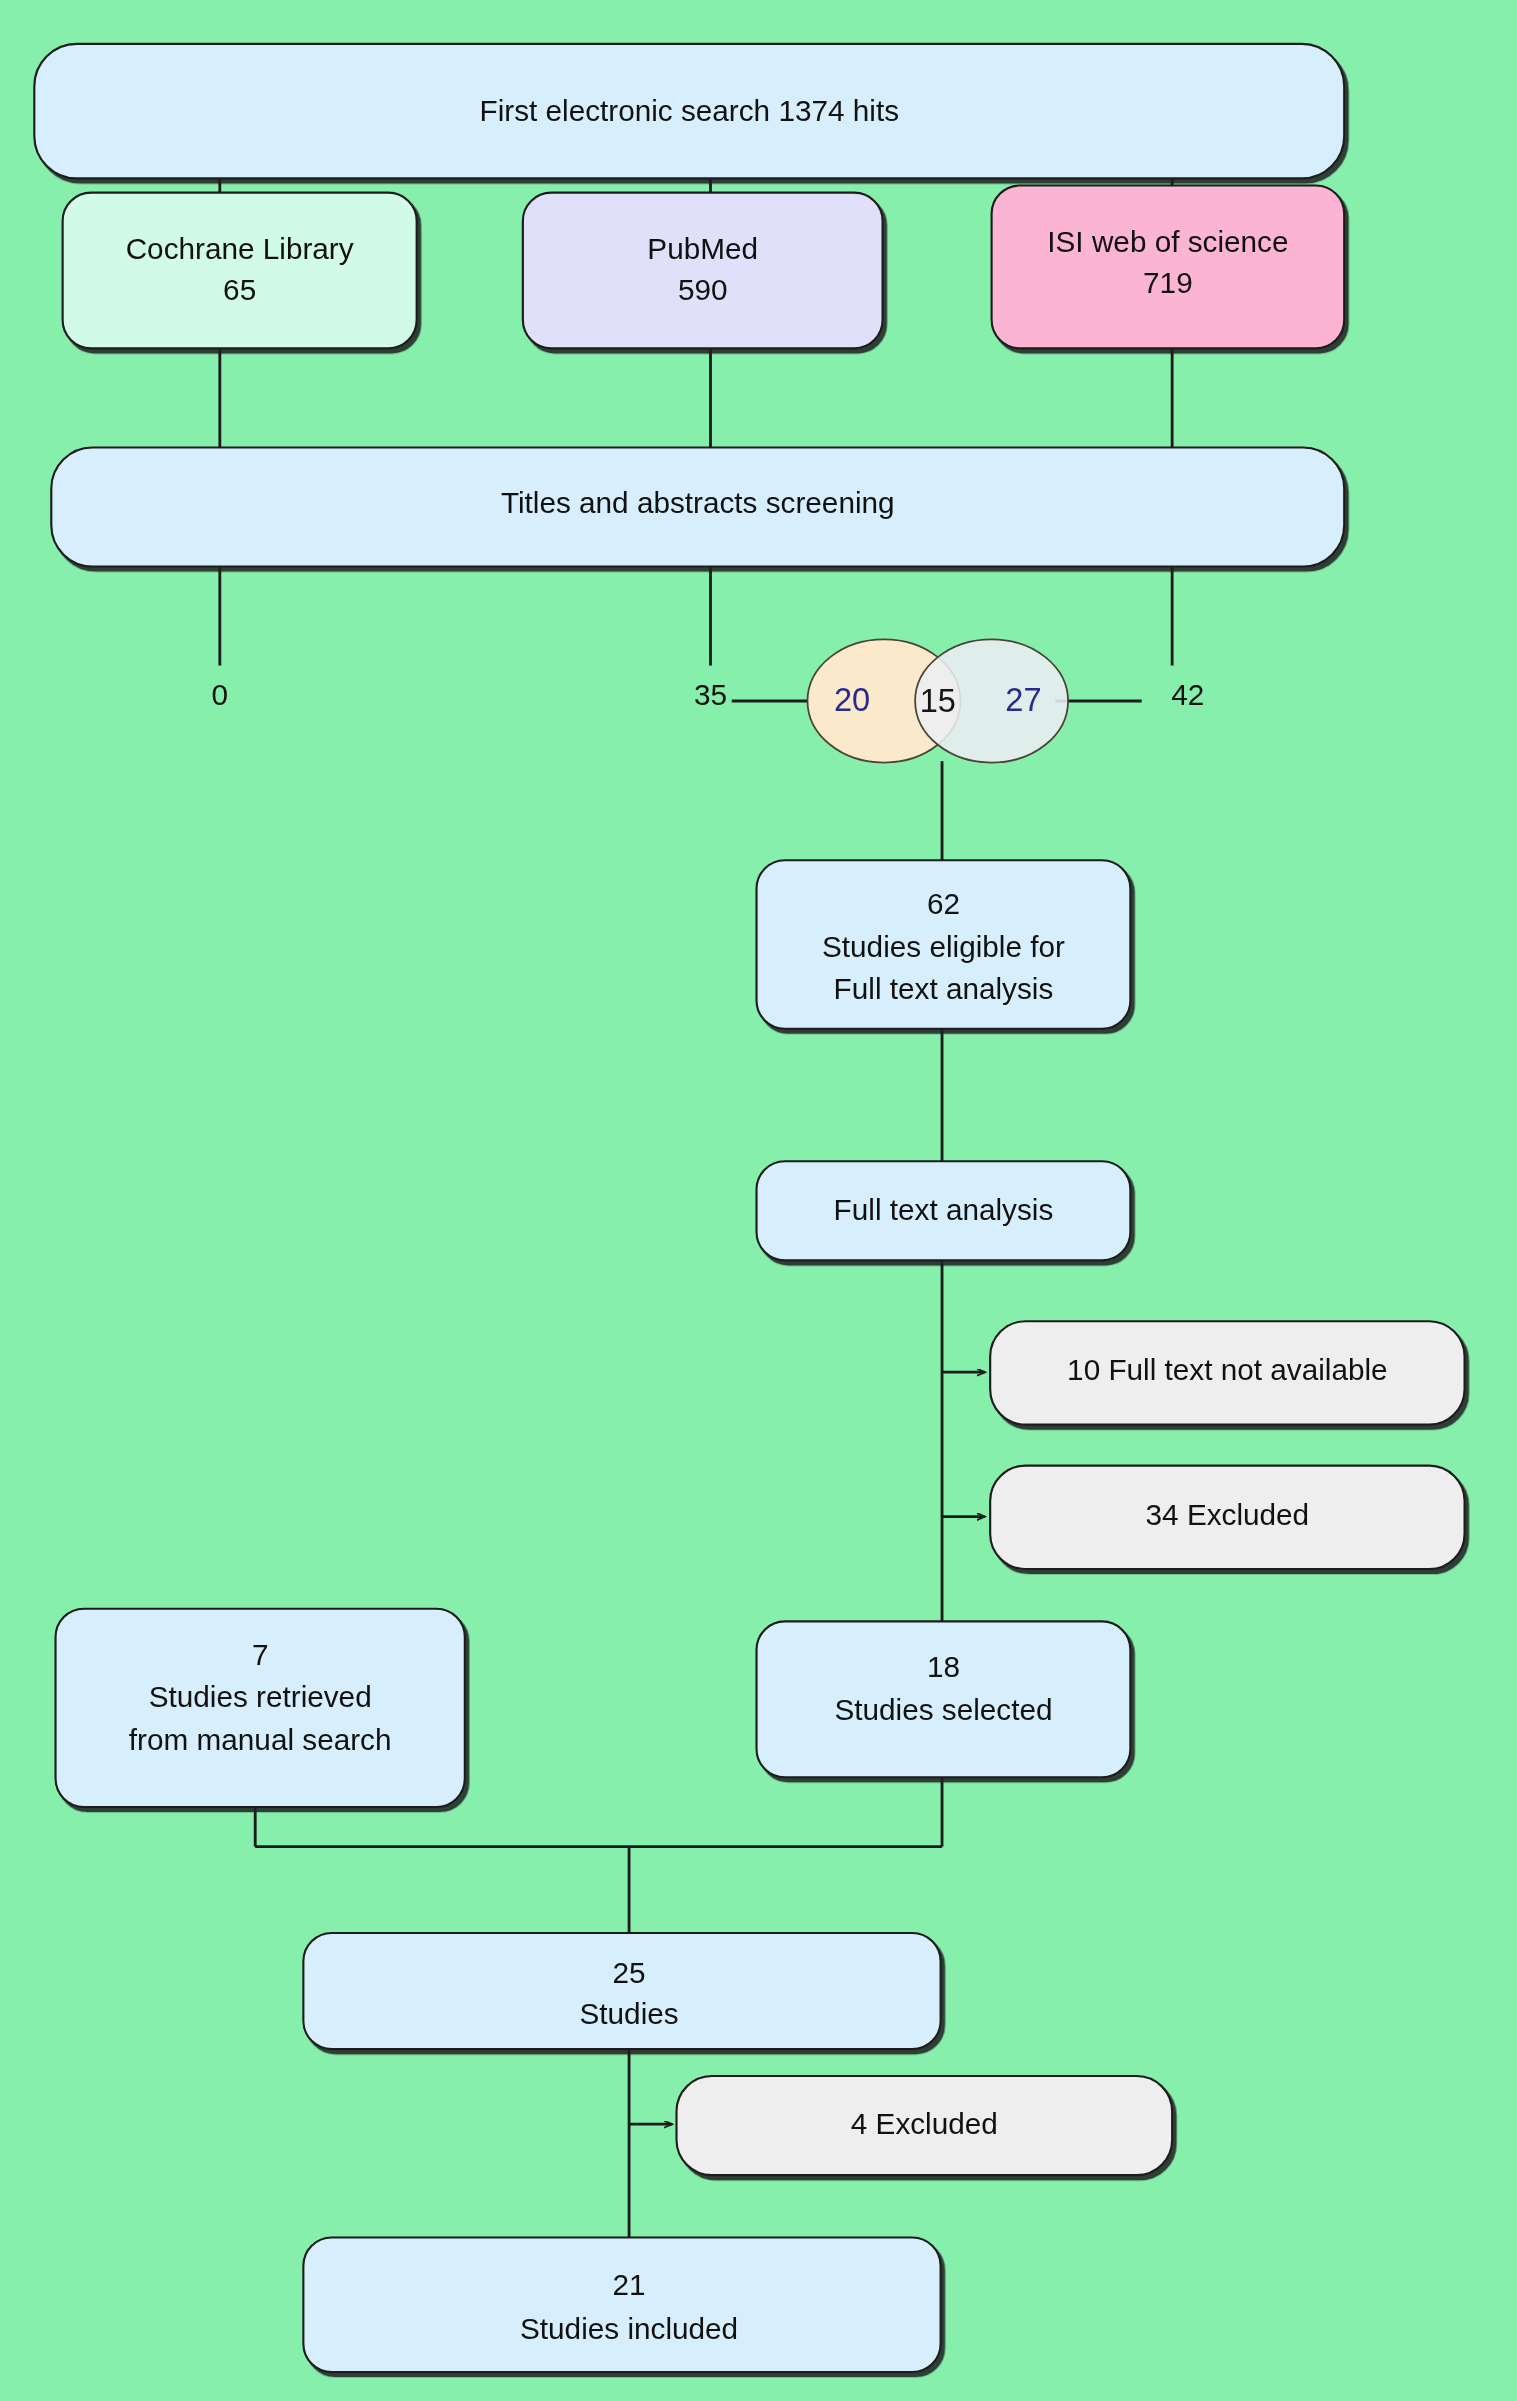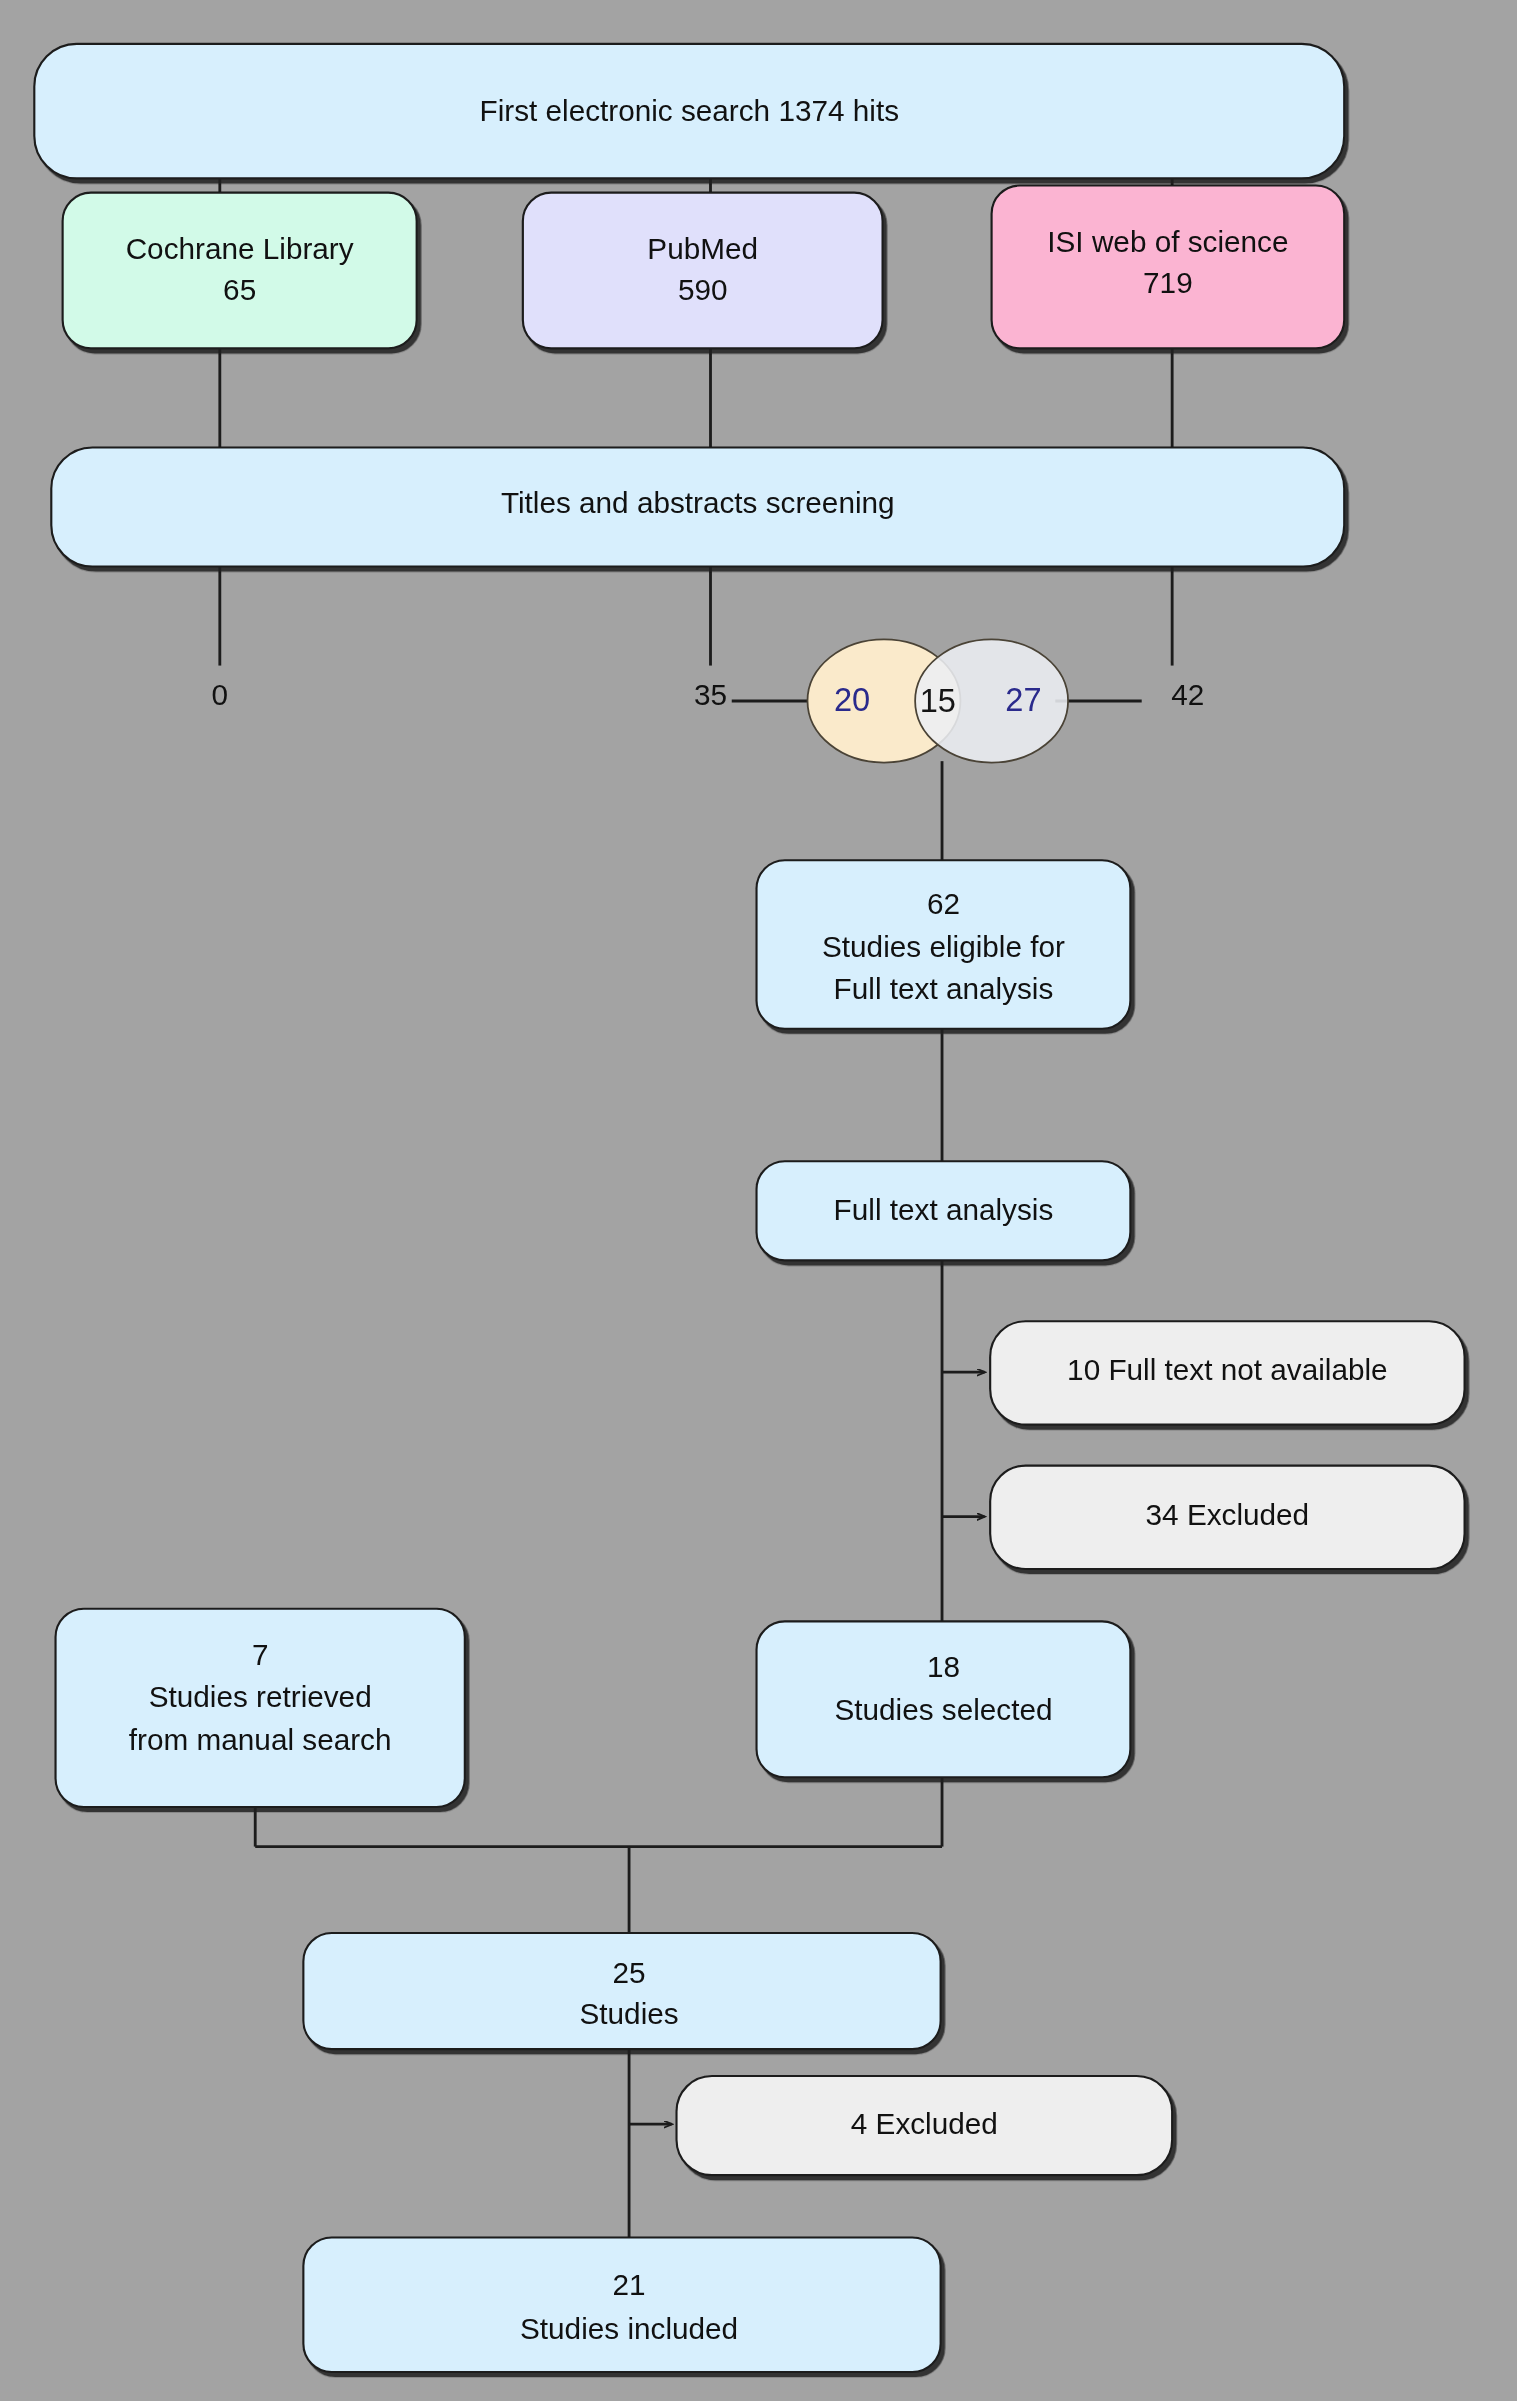--- a/index.html
+++ b/index.html
@@ -4,21 +4,21 @@
 <style>
   html, body {
     margin: 0;
     padding: 0;
     background: #ffffff;
   }
   #canvas {
     position: relative;
     width: 1518px;
     height: 2401px;
-    background: #a3a3a3;
+    background: #86efac;
     font-family: "Liberation Sans", sans-serif;
   }
   svg.flow {
     position: absolute;
     top: 0; left: 0;
     width: 1518px;
     height: 2401px;
     display: block;
   }
   .nodeText {

